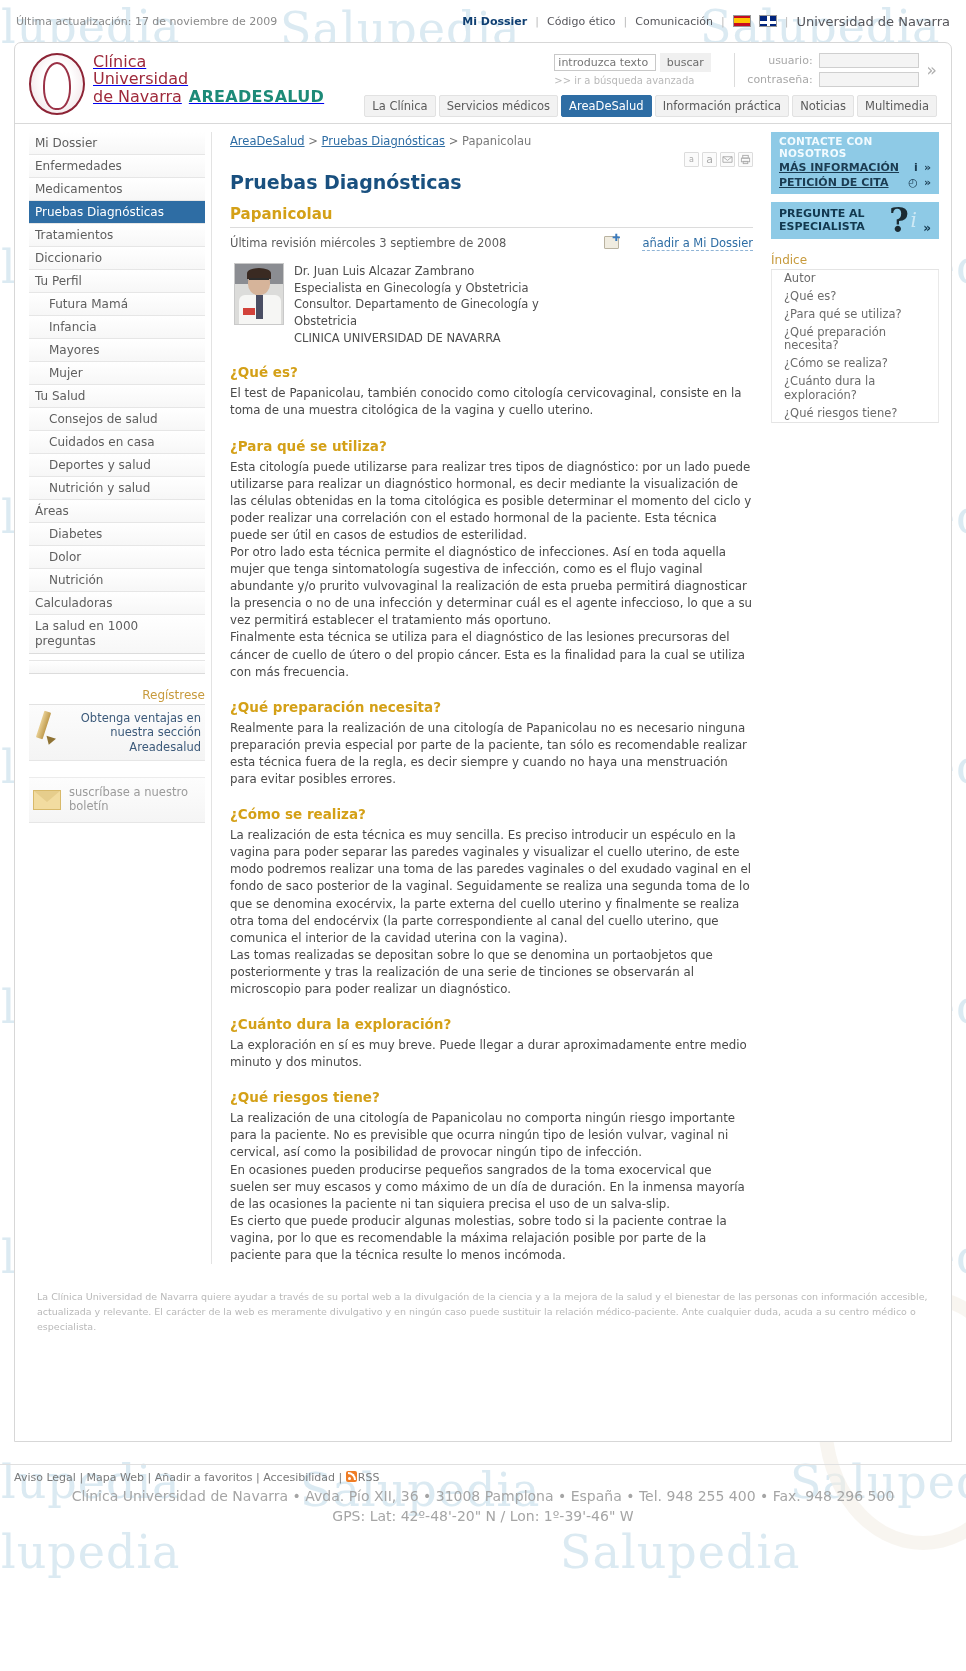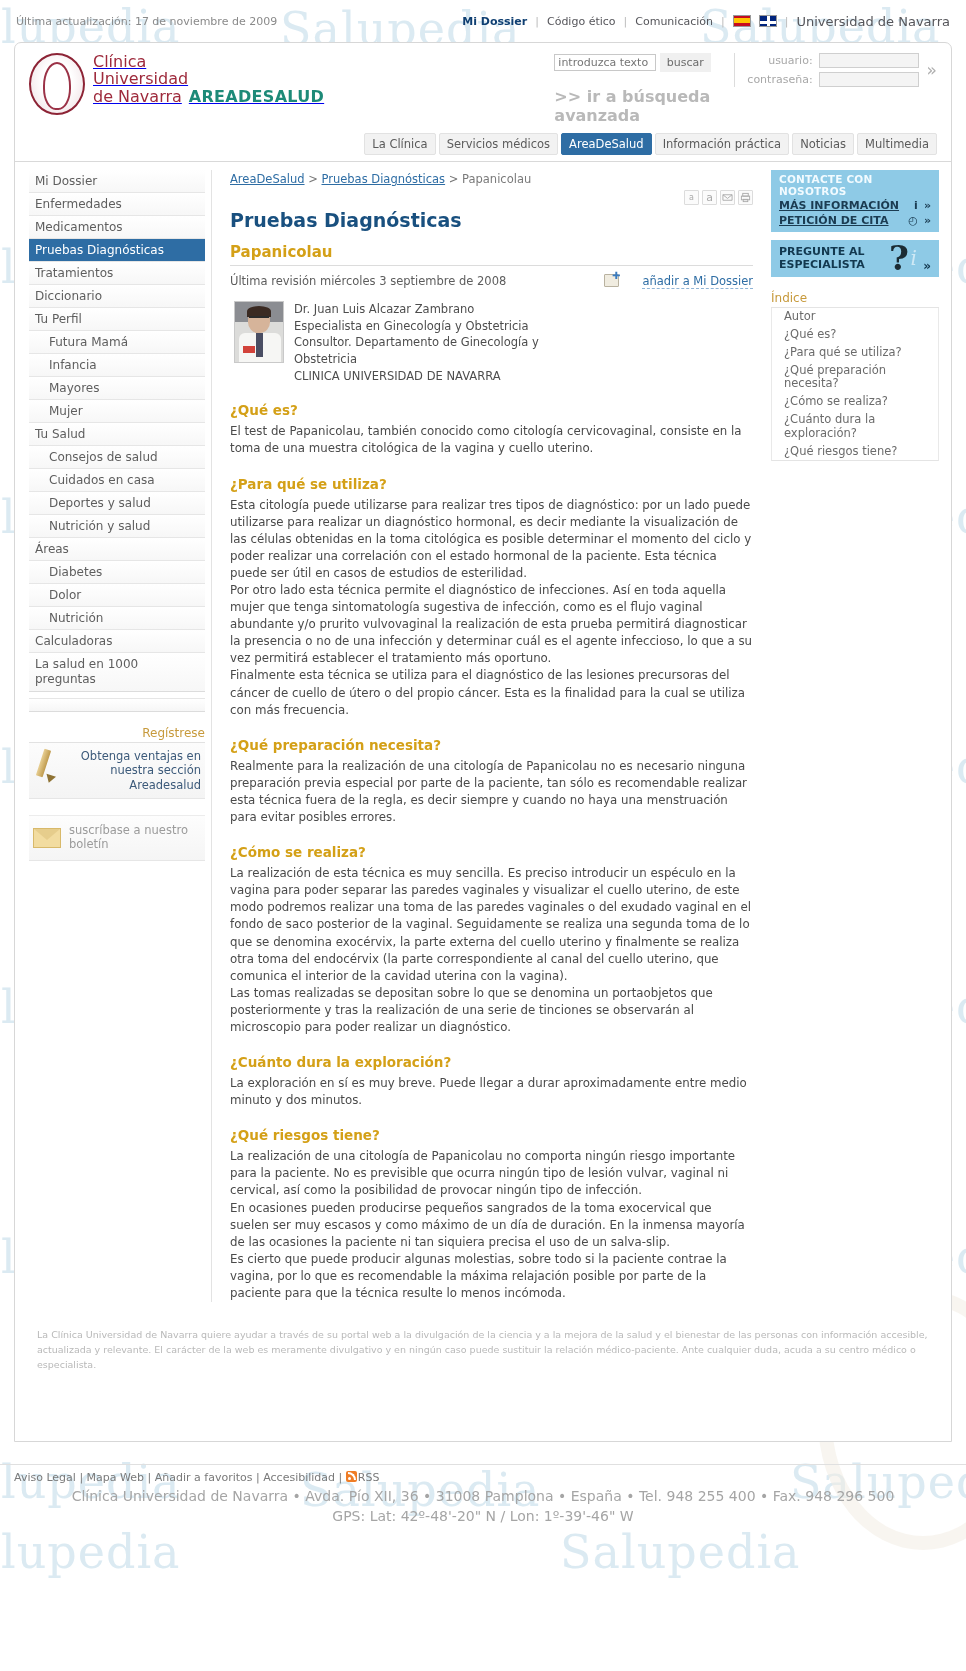--- a/index.html
+++ b/index.html
@@ -98,21 +98,21 @@
   .s-input {
     width:102px; height:17px; border:1px solid #c8c8c8; background:#fff;
     font-size:11px; color:#6b6b6b; padding:1px 3px; vertical-align:middle;
     font-family:"DejaVu Sans","Liberation Sans",sans-serif;
   }
   .s-btn {
     height:19px; border:none; background:#f0f0f0; color:#6b6b6b; font-size:11px;
     padding:0 7px; vertical-align:middle; cursor:pointer;
     font-family:"DejaVu Sans","Liberation Sans",sans-serif;
   }
-  .s-adv { display:block; color:#b9b9b9; font-size:16px; margin-top:15px; text-decoration:none;font-weight:bold; }
+  .s-adv { display:block; color:#b9b9b9; font-size:10px; margin-top:3px; text-decoration:none; }
   .loginblk { border-left:1px solid #dcdcdc; padding-left:12px; display:flex; align-items:flex-start; gap:4px; }
   .lgrid { display:grid; grid-template-columns:auto auto; gap:4px 6px; align-items:center; }
   .lgrid label { color:#a8a8a8; font-size:11px; text-align:right;}
   .lgrid input { width:100px; height:15px; border:1px solid #cfcfcf; background:#f4f4f4; }
   .go { color:#b0b0b0; font-size:17px; align-self:center; padding-left:4px; cursor:pointer;}
 
   
   .tabs { display:flex; justify-content:flex-end; gap:3px; padding:8px 0 0 0; }
   .tab {
     font-size:11.5px; color:#5b5b5b; background:#f2f2f2; border:1px solid #e2e2e2;

